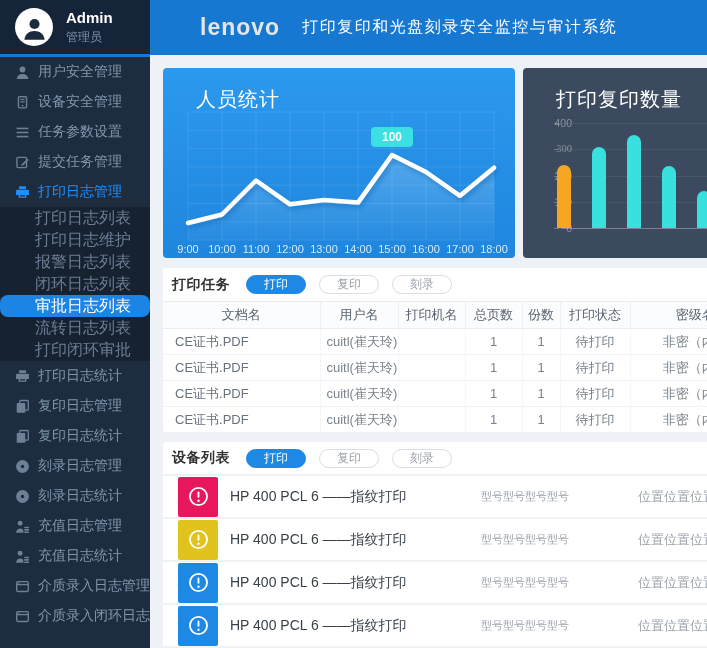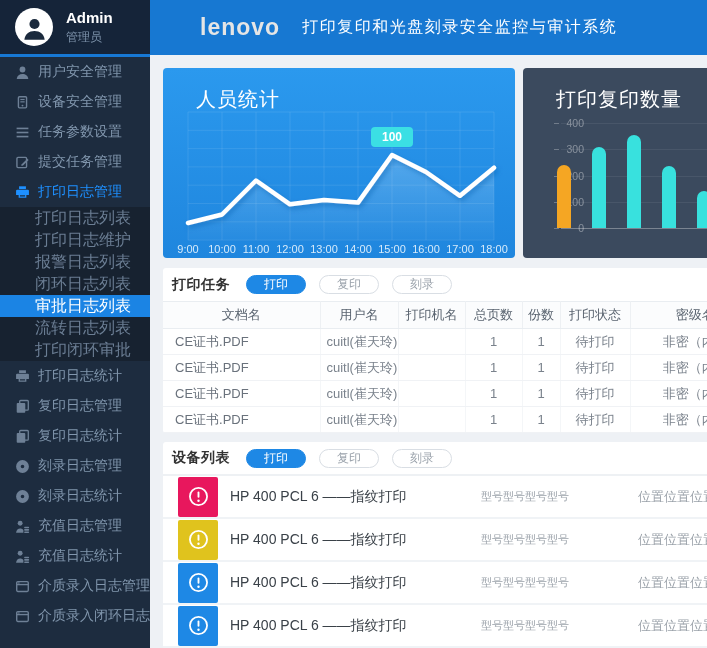--- a/index.html
+++ b/index.html
@@ -12,40 +12,40 @@
   .avatar { width:38px; height:38px; border-radius:50%; background:#fff; display:flex; align-items:flex-end; justify-content:center; overflow:hidden; cursor:pointer; }
   .user-info { margin-left:13px; }
   .user-name { color:#fff; font-size:15px; font-weight:bold; }
   .user-role { color:#7e93ab; font-size:12px; margin-top:3px; }
   .menu-item { height:30px; display:flex; align-items:center; padding-left:14px; color:#8196ad; font-size:14px; cursor:pointer; white-space:nowrap; }
   .menu-item .mi-icon { width:16px; height:16px; margin-right:8px; display:inline-flex; align-items:center; justify-content:center; color:#6e8096; flex:none; }
   .menu-item.active { color:#1e90ff; }
   .menu-item.active .mi-icon { color:#1e90ff; }
   .submenu { background:#172230; }
   .submenu-item { height:22px; line-height:22px; padding-left:35px; color:#6b7e94; font-size:16px; cursor:pointer; white-space:nowrap; }
-  .submenu-item.selected { background:#1b84e4; color:#fff; }
+  .submenu-item.selected { background:#1b84e4; color:#fff;border-radius:8px; }
 
   
   .header { position:absolute; left:150px; top:0; width:557px; height:55px; background:#1778d2; display:flex; align-items:center; }
   .logo { color:#e5e5e5; font-size:23px; font-weight:bold; letter-spacing:1px; margin-left:50px; }
   .header-title { color:#fff; font-size:16px; margin-left:22px; letter-spacing:1.5px; }
 
   
   .main { position:absolute; left:150px; top:55px; width:557px; height:593px; overflow:hidden; }
   .content { position:absolute; left:13px; top:13px; width:610px; }
   .charts-row { display:flex; gap:8px; }
   .panel-line { width:352px; height:190px; background:linear-gradient(180deg,#2b99ee,#1f86de); border-radius:4px; position:relative; overflow:hidden; flex:none; }
   .panel-bar { width:250px; height:190px; background:#3b4a5e; border-radius:4px; position:relative; overflow:hidden; flex:none; }
   .panel-title { position:absolute; left:20px; top:18px; color:#fff; font-size:20px; letter-spacing:1px; z-index:2;margin-left:13px; }
   #line-chart, #bar-chart { position:absolute; inset:0; }
 
   .bgrid { position:absolute; left:38px; right:0; height:1px; background:rgba(255,255,255,0.07); }
   .bgrid.base { background:rgba(255,255,255,0.32); }
   .btick { position:absolute; left:31px; width:5px; height:1px; background:rgba(255,255,255,0.28); }
-  .blabel { position:absolute; left:12px; width:49px; text-align:right; font-size:10.5px; color:rgba(255,255,255,0.38); }
+  .blabel { position:absolute; left:0; width:49px; text-align:right; font-size:10.5px; color:rgba(255,255,255,0.38); }
   .bbar { position:absolute; width:14px; border-radius:7px 7px 0 0; bottom:30px; }
 
   
   .section { background:#fff; border-radius:3px; margin-top:10px; width:610px; }
   .section.devices { margin-top:9px; height:215px; }
   .section-header { height:33px; display:flex; align-items:center; padding-left:9px; }
   .section.devices .section-header { height:34px; border-bottom:2px solid #eef1f4; }
   .section-title { font-size:14px; color:#333; font-weight:bold; letter-spacing:0.5px; }
   .tabs { display:flex; gap:13px; margin-left:16px; }
   .pill { height:19px; padding:0 17px; border-radius:10px; font-size:12px; border:1px solid #d9dee4; background:#fff; color:#9aa2ab; cursor:pointer; font-family:Liberation Sans, sans-serif; }
@@ -290,21 +290,21 @@
             <div class="btick" style="top: 160px;"></div>
             <div class="blabel" style="top: 154px;">0</div>
             <div class="bgrid" style="top: 133.75px;"></div>
             <div class="btick" style="top: 133.75px;"></div>
             <div class="blabel" style="top: 127.75px;">100</div>
             <div class="bgrid" style="top: 107.5px;"></div>
             <div class="btick" style="top: 107.5px;"></div>
             <div class="blabel" style="top: 101.5px;">200</div>
             <div class="bgrid" style="top: 81.25px;"></div>
             <div class="btick" style="top: 81.25px;"></div>
-            <div class="blabel" style="top: 75.25px;">300</div>
+            <div class="blabel" style="top: 75.25px; font-family: Liberation Serif, serif;">300</div>
             <div class="bgrid" style="top: 55px;"></div>
             <div class="btick" style="top: 55px;"></div>
             <div class="blabel" style="top: 49px;">400</div>
             <div class="bbar" style="left: 34px; height: 63px; background: rgb(245, 166, 35);"></div>
             <div class="bbar" style="left: 69px; height: 81.375px; background: rgb(56, 225, 222);"></div>
             <div class="bbar" style="left: 104px; height: 93.1875px; background: rgb(56, 225, 222);"></div>
             <div class="bbar" style="left: 139px; height: 61.6875px; background: rgb(56, 225, 222);"></div>
             <div class="bbar" style="left: 174px; height: 36.75px; background: rgb(56, 225, 222);"></div>
           </div>
       </div>

